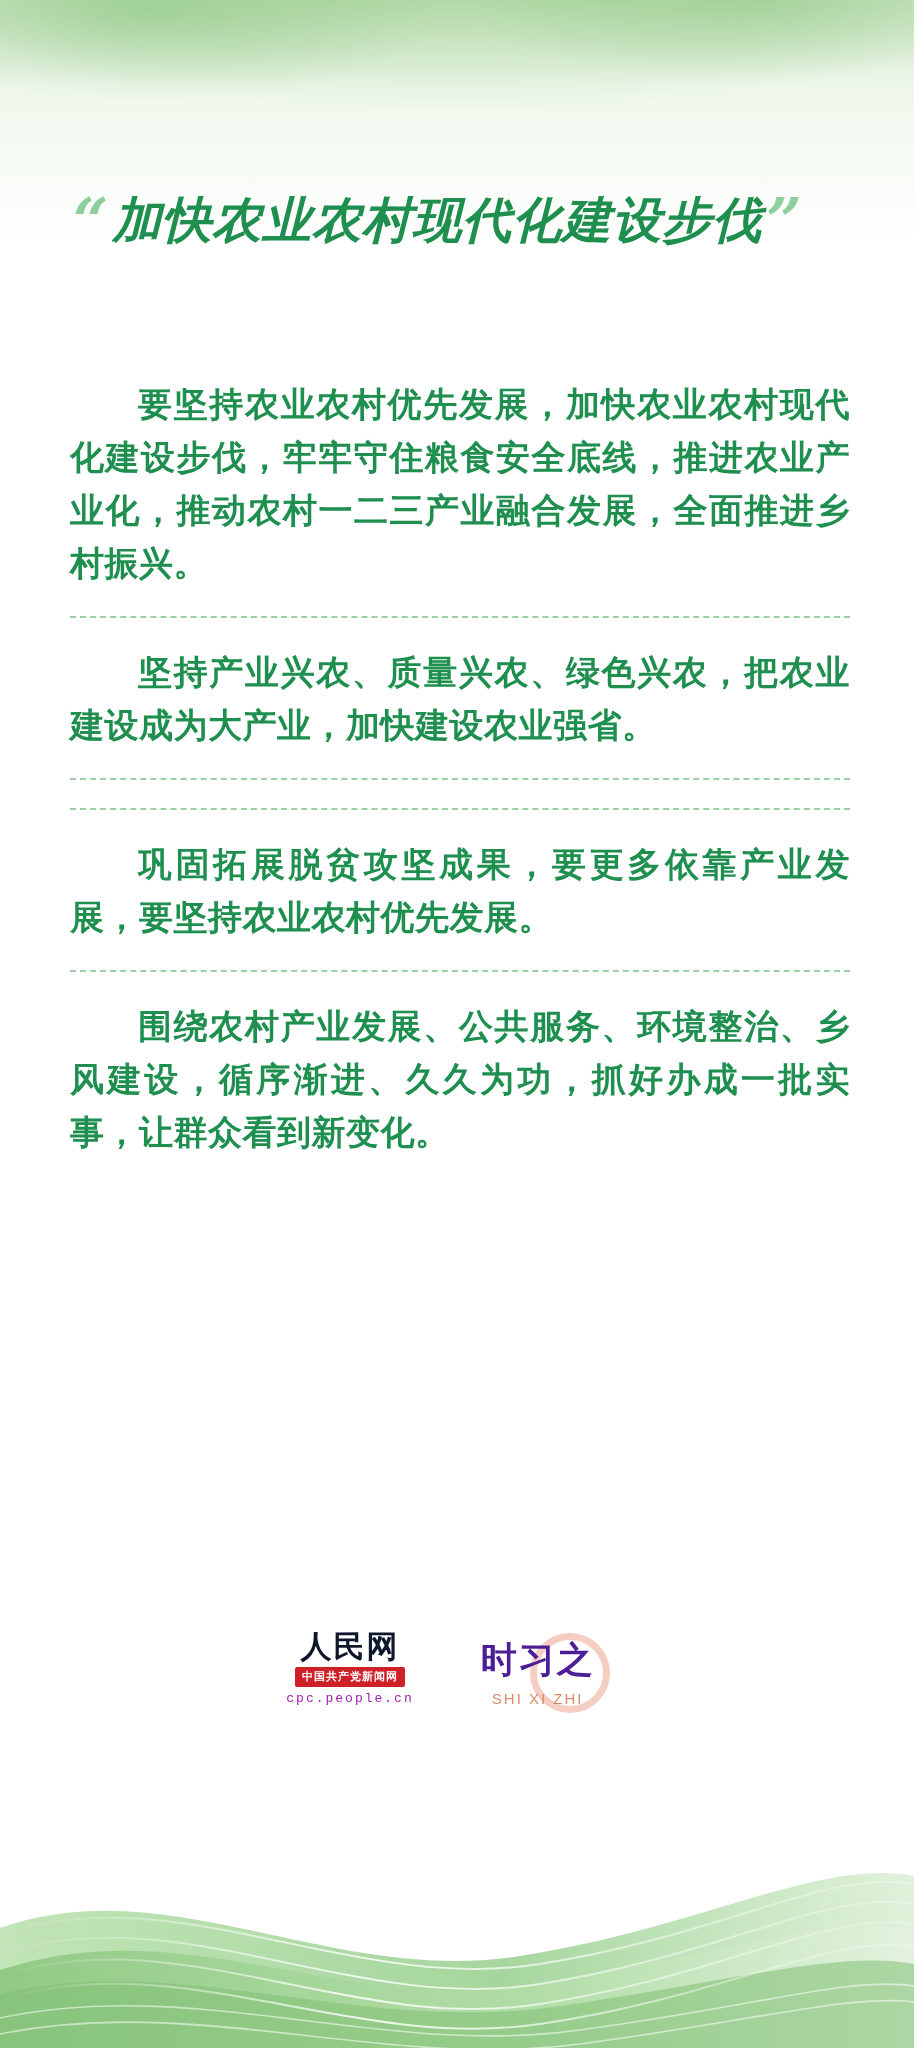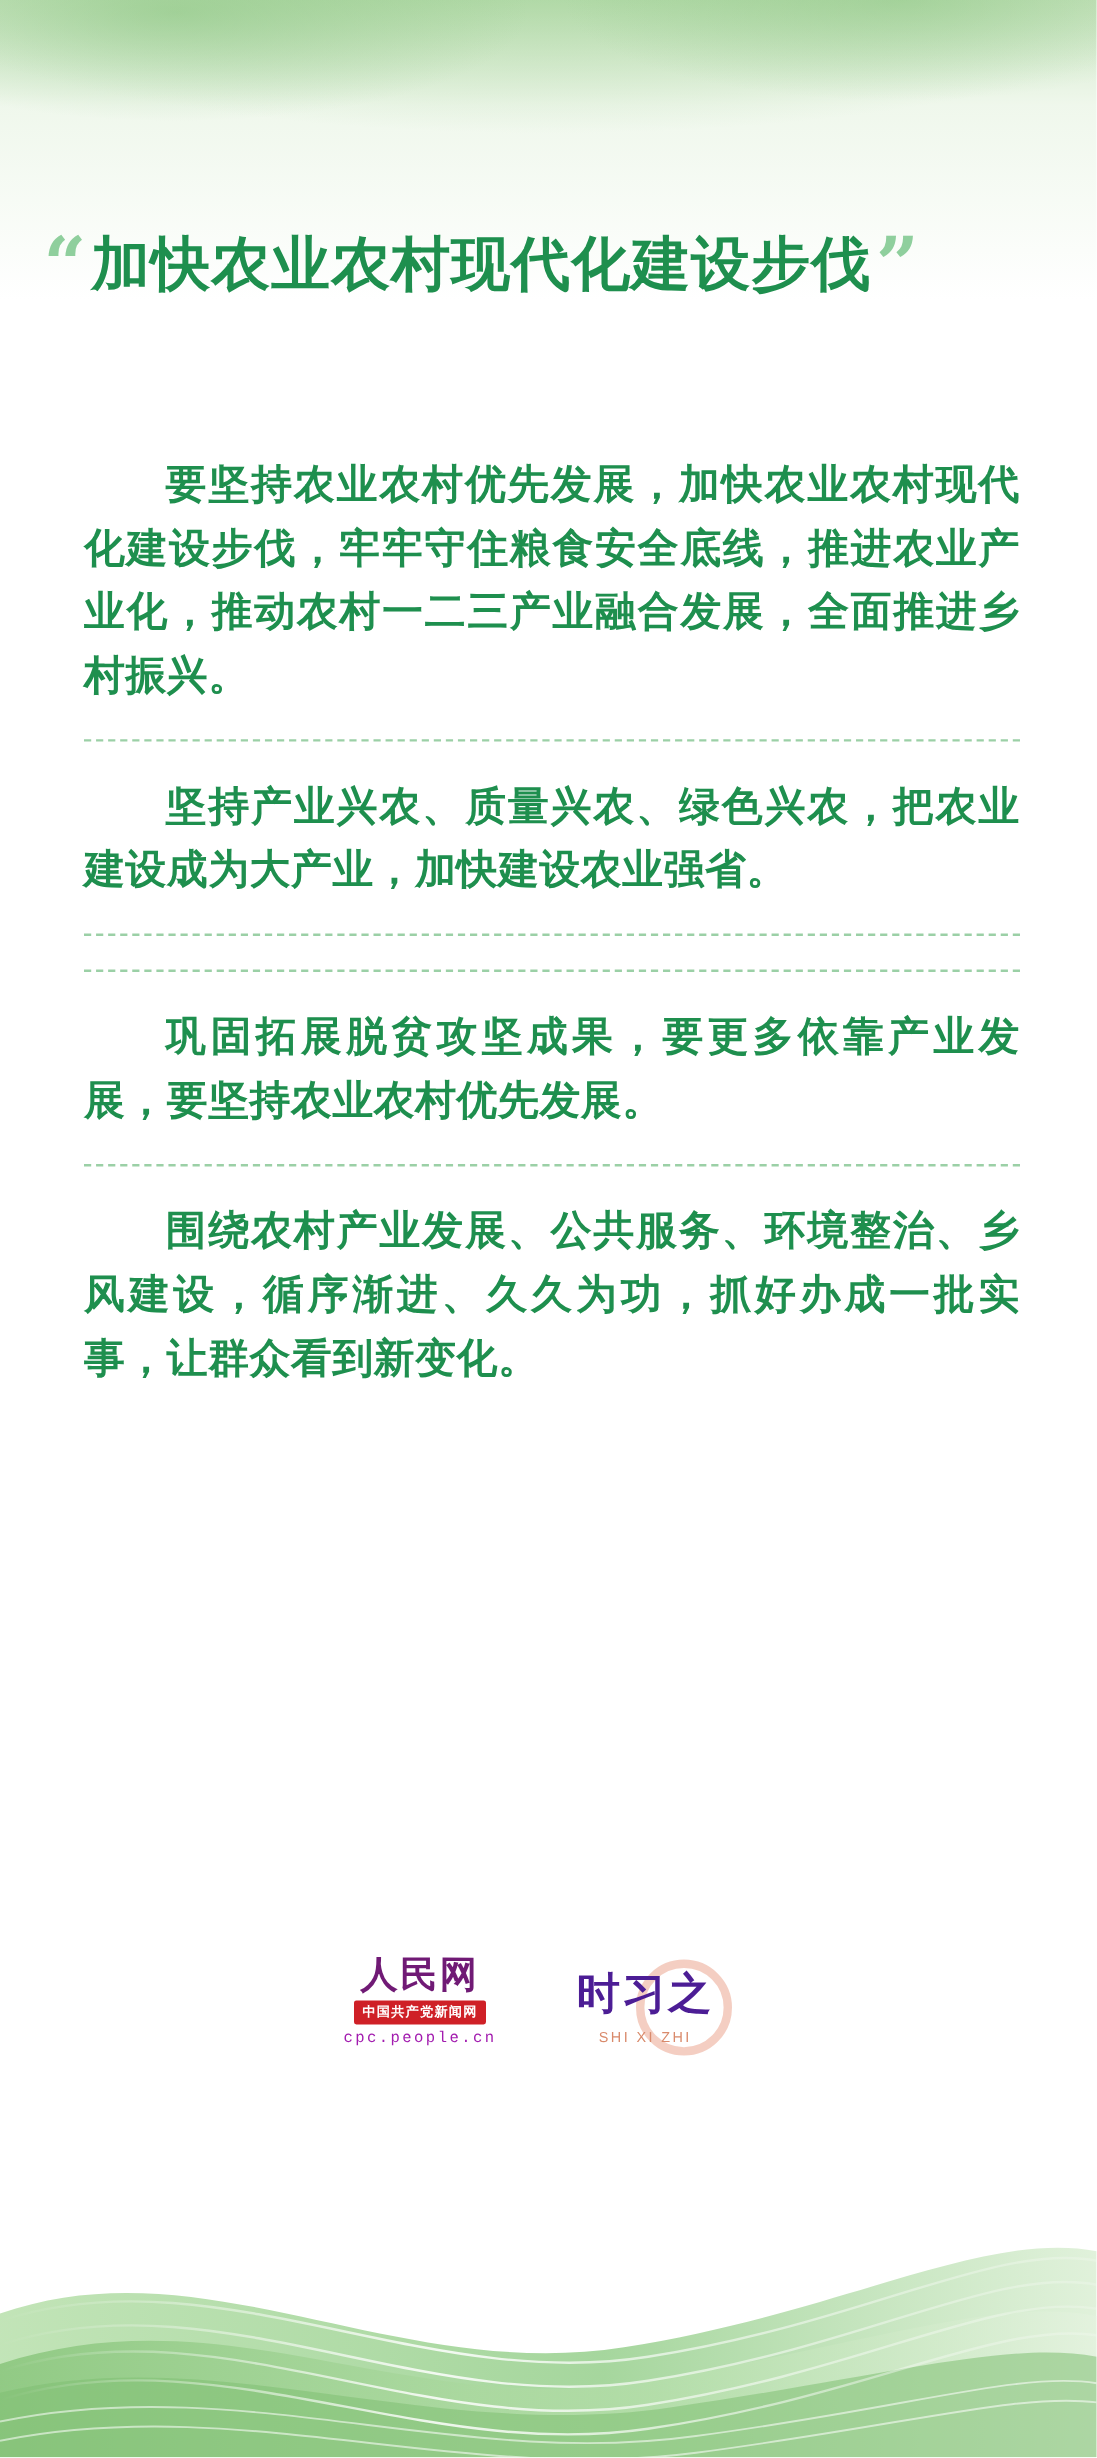--- a/index.html
+++ b/index.html
@@ -61,22 +61,23 @@
     top: 0; left: 0;
     width: 914px;
     height: 2048px;
   }
 
   .title-wrap {
     position: absolute;
     top: 196px;
     left: 0;
     width: 802px;
-    text-align: center;
+    text-align: right;
     white-space: nowrap;
+    font-style: italic;
   }
   .title {
     display: inline-block;
     font-family: "DejaVu Sans", "Liberation Sans", sans-serif;
     font-size: 49px;
     font-weight: bold;
     color: #1e8f4e;
     letter-spacing: 1px;
     line-height: 1;
     vertical-align: middle;
@@ -136,21 +137,21 @@
   .rmw-logo {
     display: flex;
     flex-direction: column;
     align-items: center;
     line-height: 1;
   }
   .rmw-chars {
     font-family: "DejaVu Serif", serif;
     font-size: 31px;
     font-weight: bold;
-    color: #701a75;
+    color: #0f172a;
     letter-spacing: 2px;
     margin-bottom: 5px;
   }
   .rmw-bar {
     background: #cf2027;
     color: #ffffff;
     font-family: "DejaVu Sans", "Liberation Sans", sans-serif;
     font-size: 11px;
     font-weight: bold;
     letter-spacing: 1px;
@@ -189,21 +190,21 @@
     font-size: 36px;
     font-weight: bold;
     color: #4c1d95;
     letter-spacing: 2px;
     z-index: 2;
     margin-top: 6px;
   }
   .ssz-pinyin {
     position: relative;
     font-family: "Liberation Sans", sans-serif;
-    font-size: 12px;
+    font-size: 15px;
     color: #d98a6b;
     letter-spacing: 2px;
     margin-top: 5px;
     z-index: 2;
   }
 </style>
 </head>
 <body>
 
 <div class="poster">

